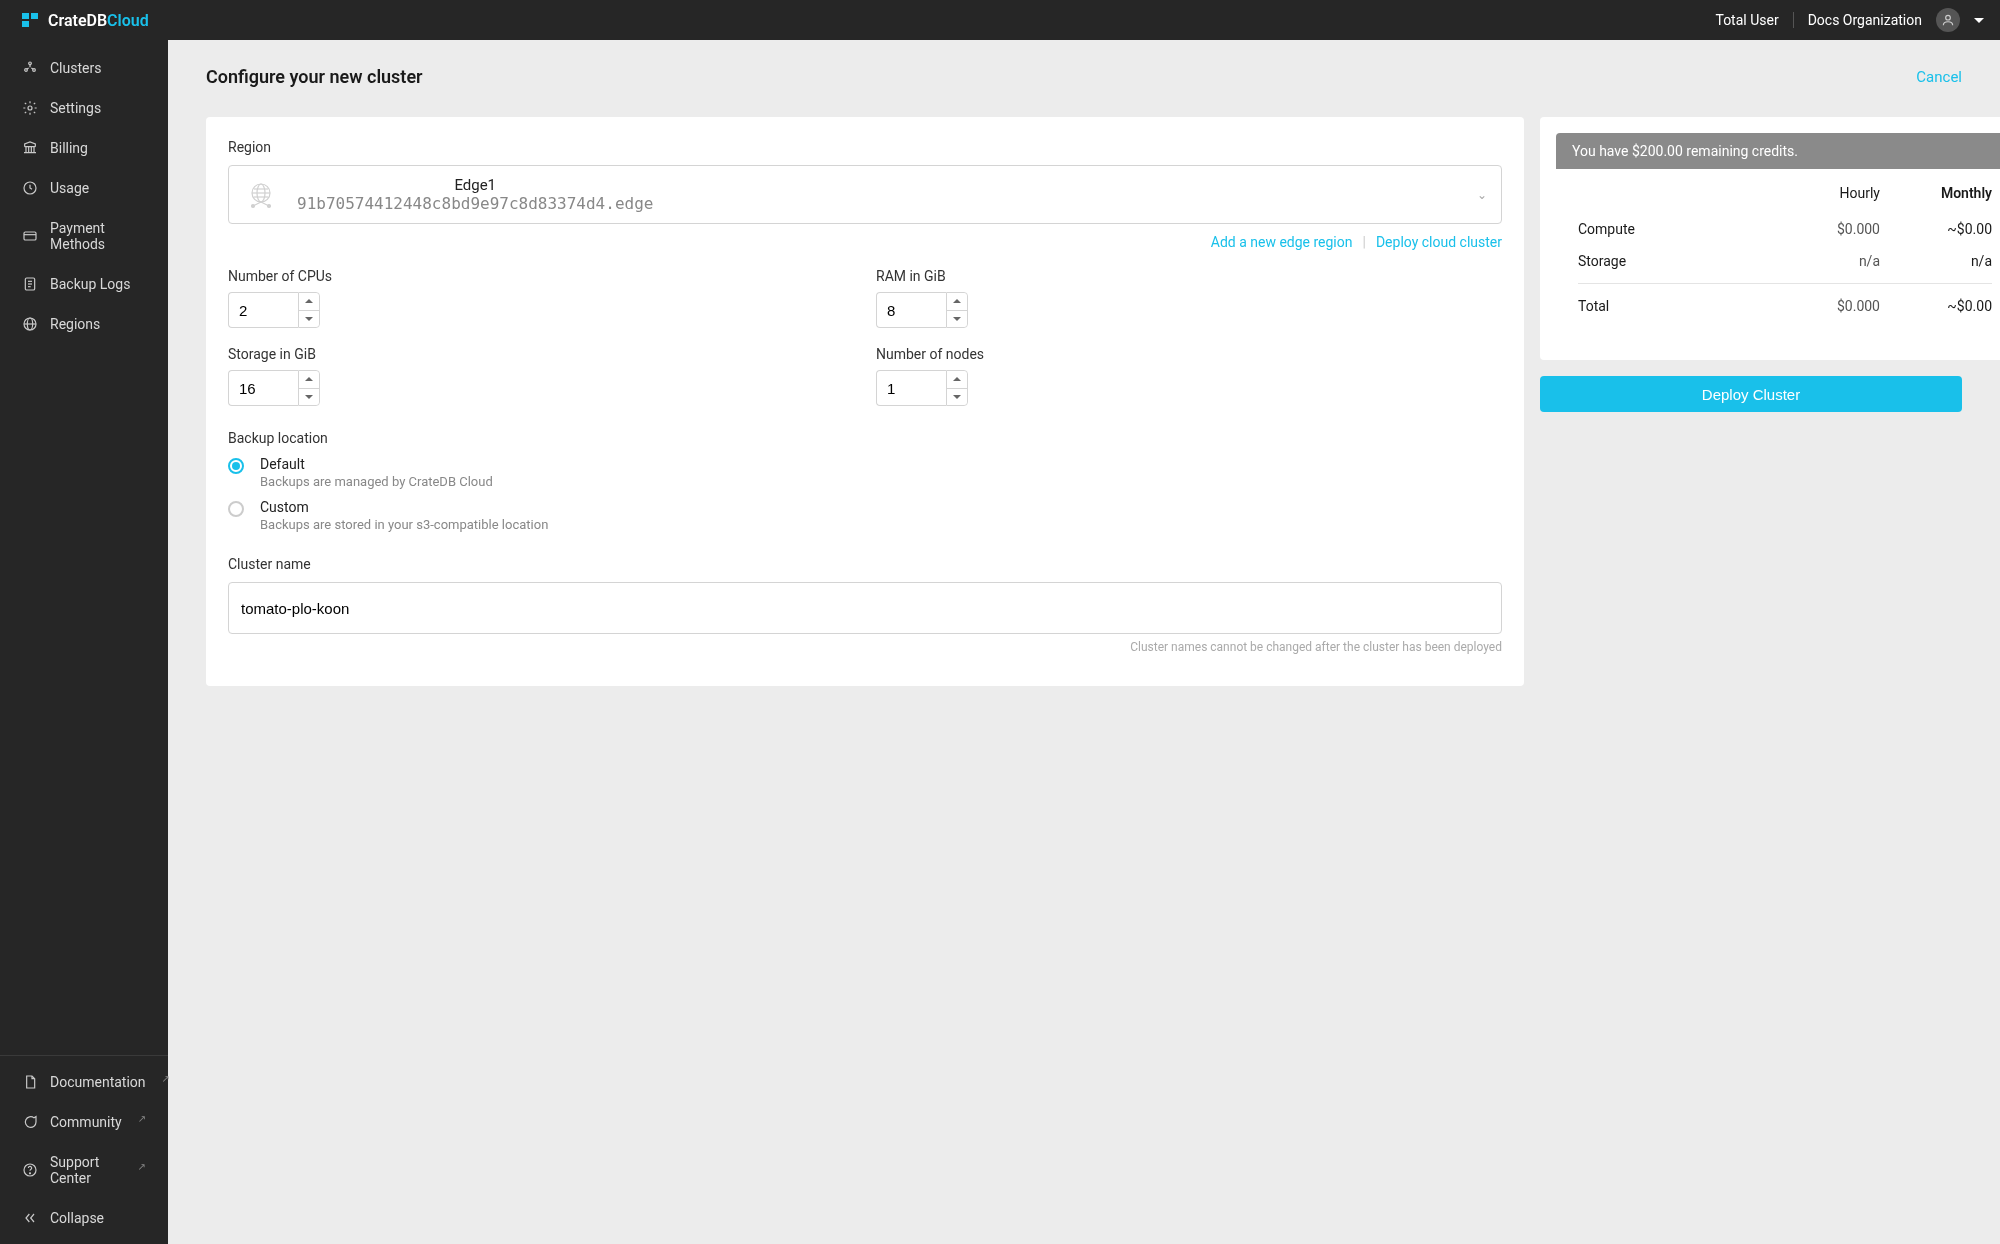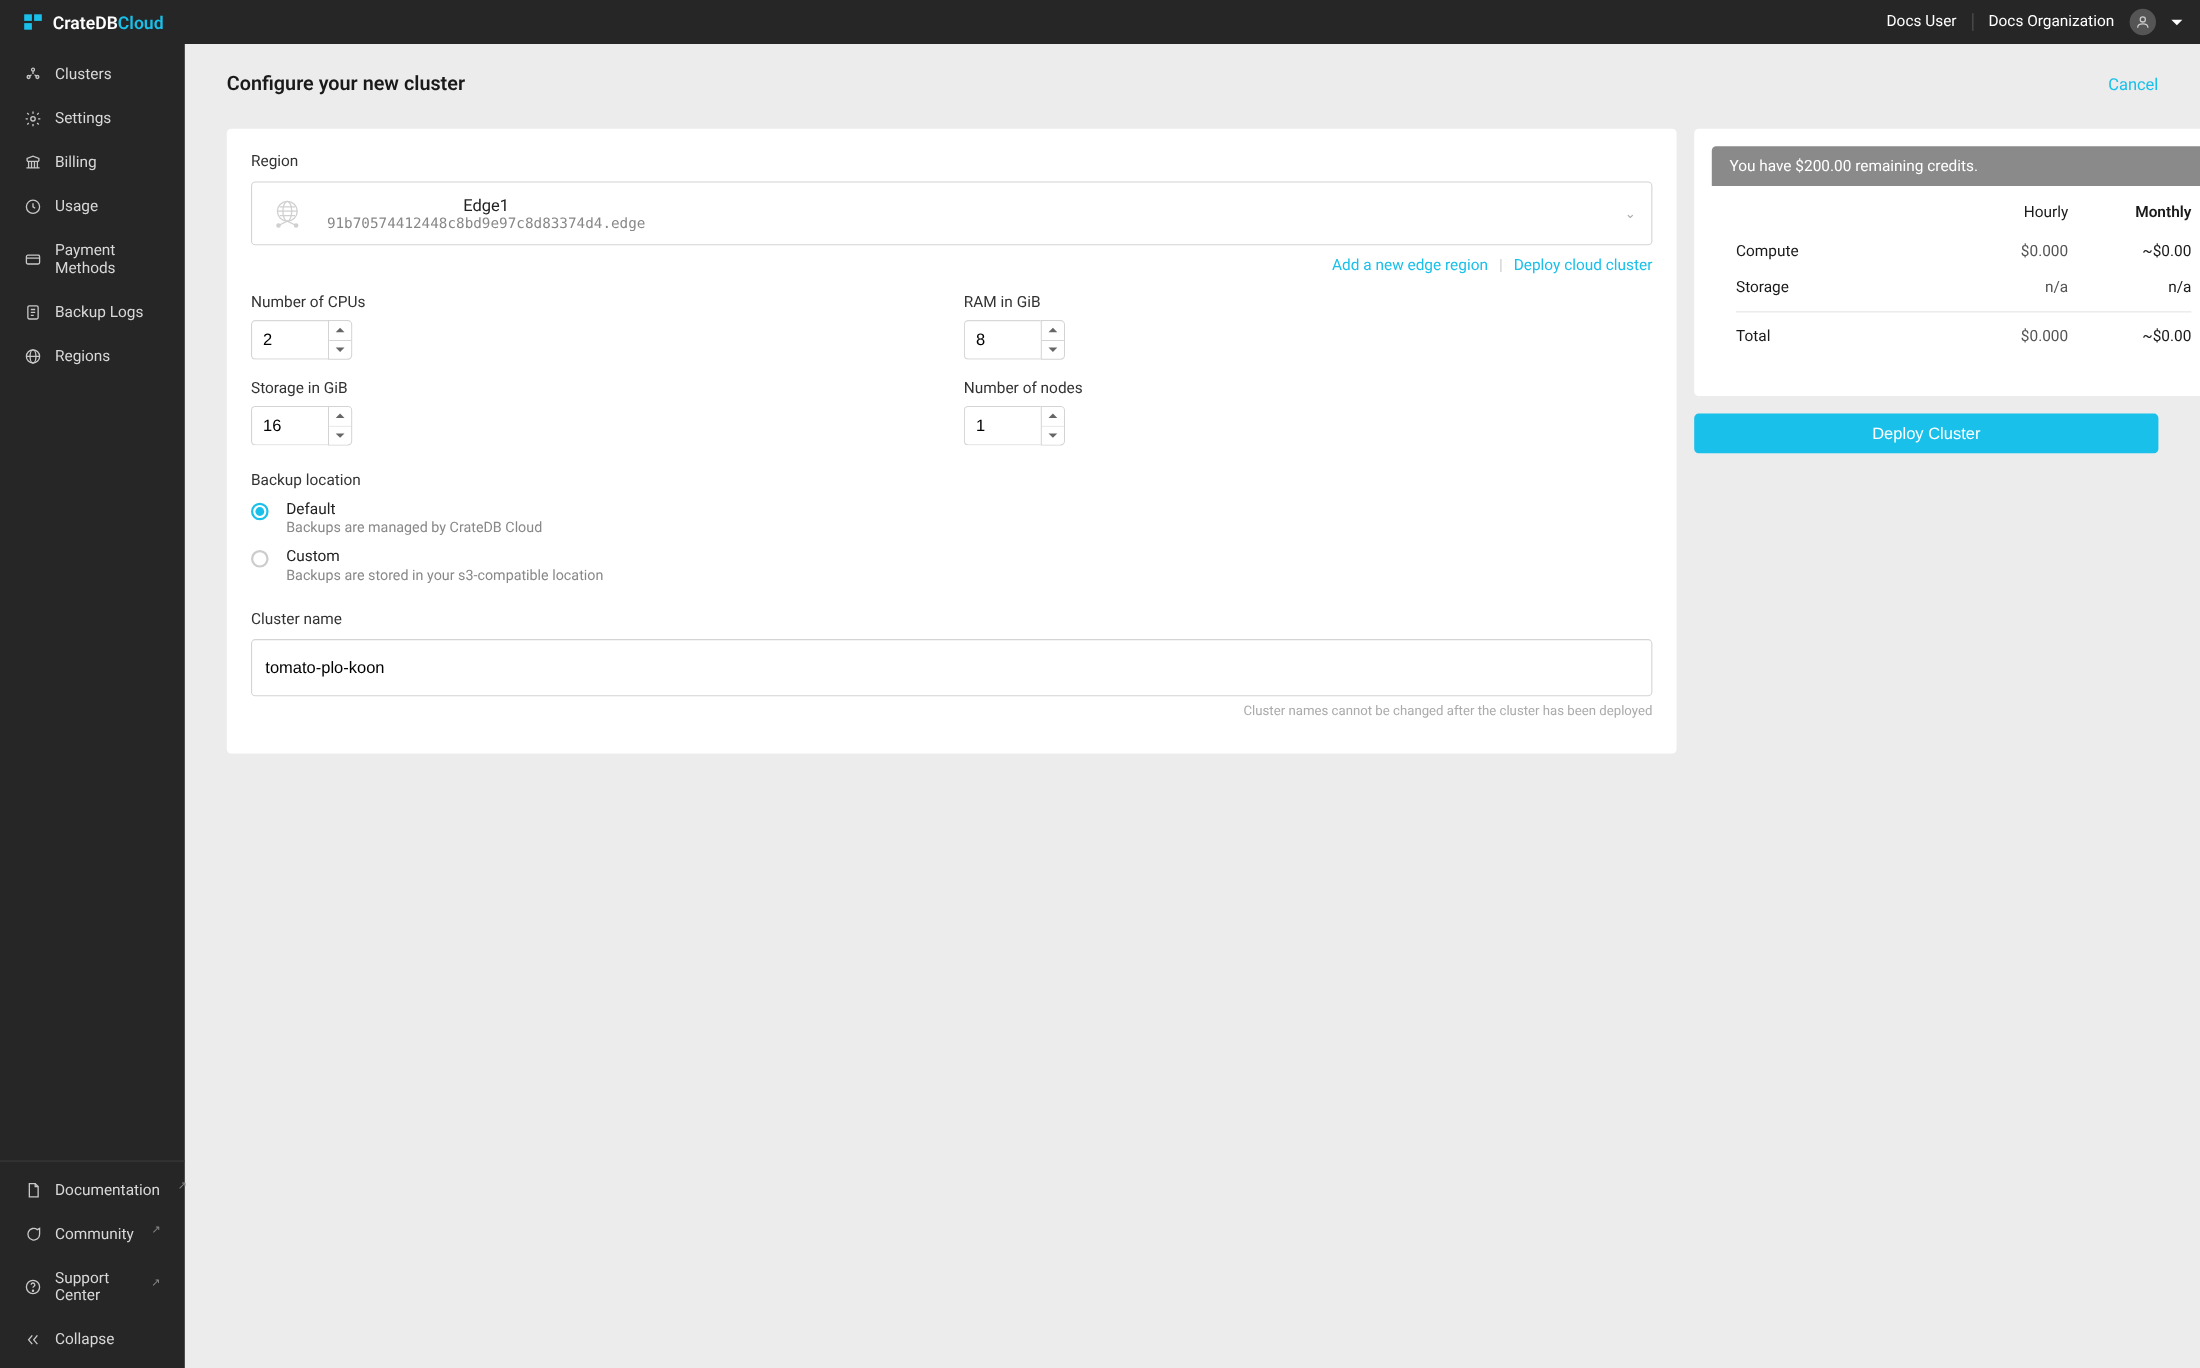--- a/index.html
+++ b/index.html
@@ -59,21 +59,21 @@
   .card-right { width:490px; padding:16px; }
 
   .section-label { font-size:14px; color:#333; margin-bottom:10px; }
 
   .region-select {
     border:1px solid #d4d4d4; border-radius:4px; padding:10px 14px;
     display:flex; align-items:center; gap:18px; cursor:pointer; position:relative;text-align:center;
   }
   .region-icon { width:36px; height:36px; color:#c8c8c8; display:flex; align-items:center; justify-content:center; }
   .region-texts .r-name { font-size:15px; color:#222; }
-  .region-texts .r-id { font-size:13px; color:#888; font-family: "SFMono-Regular", Consolas, monospace; }
+  .region-texts .r-id { font-size:16px; color:#888; font-family: "SFMono-Regular", Consolas, monospace; }
   .region-caret { position:absolute; right:14px; top:50%; transform:translateY(-50%); color:#aaa; font-size:12px; }
 
   .region-links { display:flex; justify-content:flex-end; gap:10px; margin-top:10px; font-size:14px; align-items:center; }
   .region-links a { color:#19c0ea; cursor:pointer; }
   .region-links .sep { color:#ccc; }
 
   .grid2 { display:grid; grid-template-columns: 1fr 1fr; gap: 18px 22px; margin-top:18px; }
   .field label { display:block; font-size:14px; color:#333; margin-bottom:8px; }
   .num-wrap { display:flex; }
   .num-wrap input {
@@ -140,21 +140,21 @@
       <span class="logo-mark">
         <span></span>
           <span></span>
           <span></span>
           <span></span>
       </span>
       <span class="logo-text-1">CrateDB</span>
         <span class="logo-text-2">Cloud</span>
     </div>
     <div class="topbar-right">
-      <span>Docs User</span>
+      <span>Total User</span>
       <span class="sep"></span>
       <span>Docs Organization</span>
       <span class="avatar">
         <svg width="14" height="14" viewBox="0 0 24 24" fill="none" stroke="#ccc" stroke-width="2">
             <circle cx="12" cy="8" r="4"></circle>
             <path d="M4 21c0-4 4-6 8-6s8 2 8 6"></path>
           </svg>
       </span>
       <span class="caret-down"></span>
     </div>

